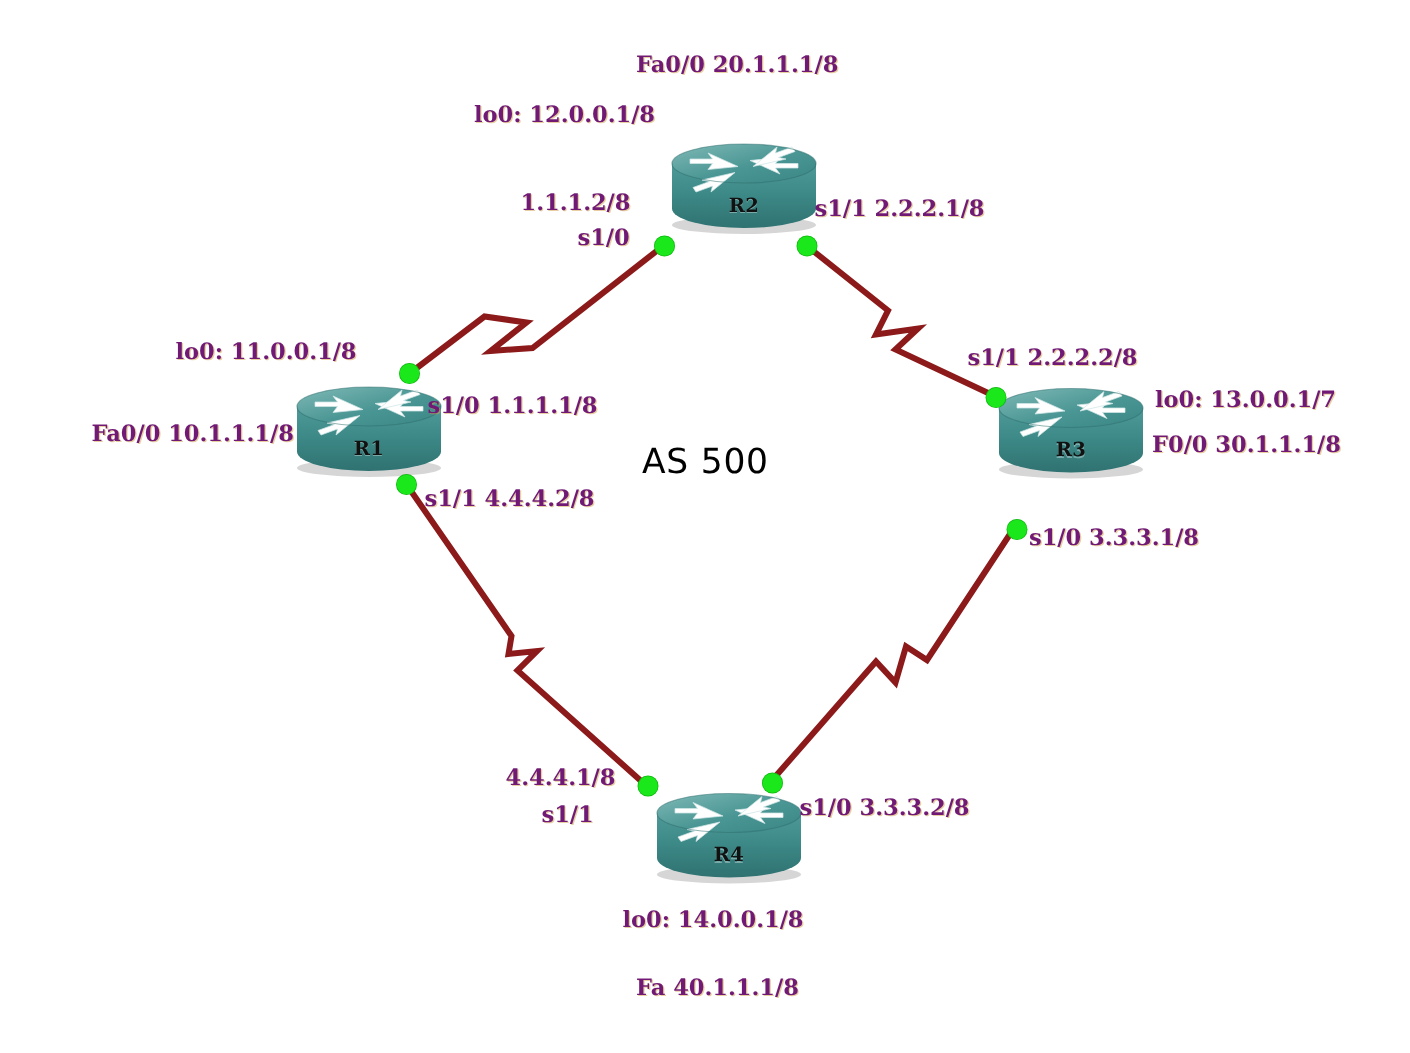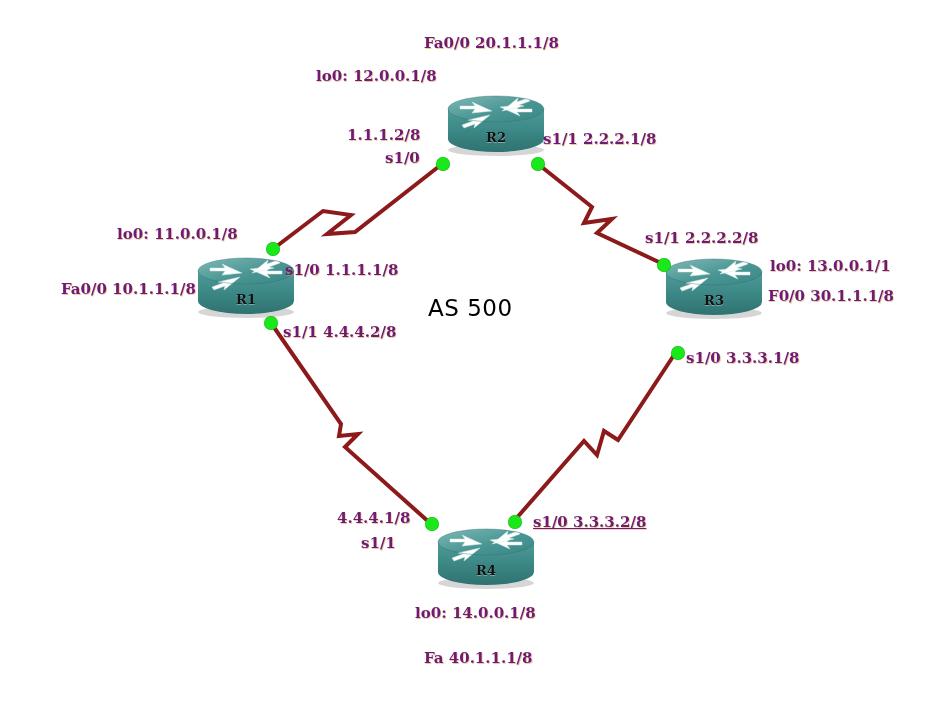--- a/index.html
+++ b/index.html
@@ -217,25 +217,25 @@
       <div class="lbl" id="r2-fa00" style="left: 424px; top: 35px;">Fa0/0 20.1.1.1/8</div>
       <div class="lbl" id="r2-lo0" style="left: 316px; top: 68px;">lo0: 12.0.0.1/8</div>
       <div class="lbl" id="r2-ip-left" style="left: 347px; top: 127px;">1.1.1.2/8</div>
       <div class="lbl" id="r2-if-left" style="left: 385px; top: 150px;">s1/0</div>
       <div class="lbl" id="r2-right" style="left: 543px; top: 131px;">s1/1  2.2.2.1/8</div>
       <div class="lbl" id="r1-lo0" style="left: 117px; top: 202px; margin-top: 24px;">lo0: 11.0.0.1/8</div>
       <div class="lbl" id="r1-fa00" style="left: 33px; top: 281px; margin-left: 28px;">Fa0/0 10.1.1.1/8</div>
       <div class="lbl" id="r1-s10" style="left: 285px; top: 262px;">s1/0    1.1.1.1/8</div>
       <div class="lbl" id="r1-s11" style="left: 283px; top: 324px;">s1/1  4.4.4.2/8</div>
       <div class="lbl" id="r3-s11" style="left: 645px; top: 230px;">s1/1  2.2.2.2/8</div>
-      <div class="lbl" id="r3-lo0" style="left: 770px; top: 258px;">lo0: 13.0.0.1/1</div>
+      <div class="lbl" id="r3-lo0" style="left: 770px; top: 258px;">lo0: 13.0.0.1/7</div>
       <div class="lbl" id="r3-f00" style="left: 768px; top: 288px;">F0/0 30.1.1.1/8</div>
       <div class="lbl" id="r3-s10" style="left: 686px; top: 350px;">s1/0   3.3.3.1/8</div>
       <div class="lbl" id="r4-ip-left" style="left: 337px; top: 510px;">4.4.4.1/8</div>
       <div class="lbl" id="r4-if-left" style="left: 361px; top: 535px;">s1/1</div>
-      <div class="lbl" id="r4-right" style="left: 533px; top: 514px; text-decoration: underline;">s1/0  3.3.3.2/8</div>
+      <div class="lbl" id="r4-right" style="left: 533px; top: 530px;">s1/0  3.3.3.2/8</div>
       <div class="lbl" id="r4-lo0" style="left: 415px; top: 605px;">lo0: 14.0.0.1/8</div>
       <div class="lbl" id="r4-fa" style="left: 424px; top: 650px;">Fa 40.1.1.1/8</div>
     </div>
 
   <div class="as-label" id="as-label" style="left: 428px; top: 295px;">AS 500</div>
 
 </div>
 
 </body></html>

